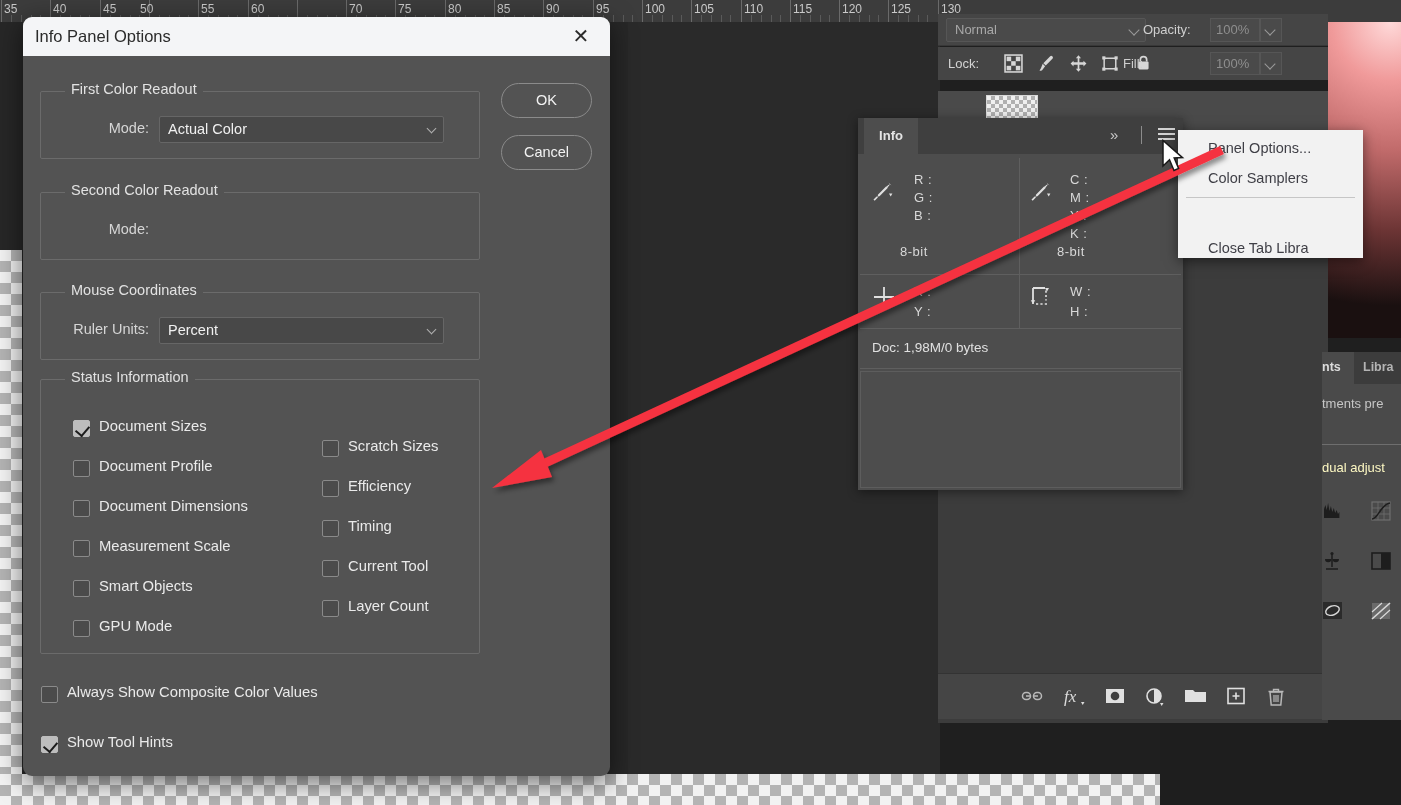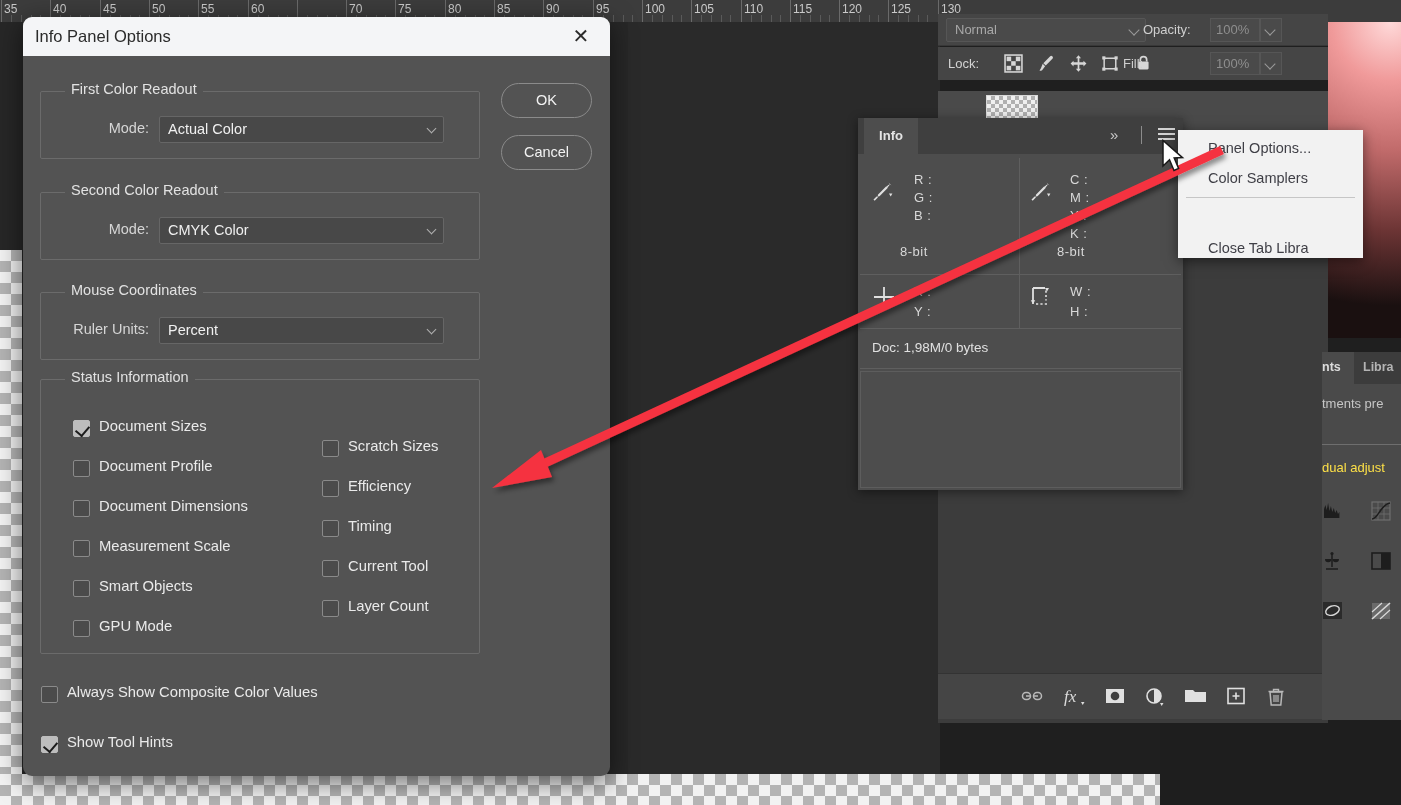--- a/index.html
+++ b/index.html
@@ -159,21 +159,21 @@
     position: absolute; left: 38px; top: 0; height: 32px; width: 44px;
     color: #b4b4b4; font-size: 12.5px; font-weight: bold;
     padding: 8px 0 0 3px; overflow: hidden; white-space: nowrap;
   }
   .adj-text1 {
     position: absolute; left: 0; top: 44px; font-size: 13px; color: #c6c6c6;
     white-space: nowrap;
   }
   .adj-hr { position: absolute; left: 0; top: 92px; width: 79px; height: 1px; background: #6e6e6e; }
   .adj-text2 {
-    position: absolute; left: 0; top: 108px; font-size: 13px; color: #fde047;
+    position: absolute; left: 0; top: 108px; font-size: 13px; color: #fef9c3;
     white-space: nowrap;
   }
   .adj-ico { position: absolute; color: #d2d2d2; font-size: 16px; }
 
   
   .info-panel {
     position: absolute; left: 858px; top: 118px; width: 325px; height: 372px;
     background: #4d4d4d; box-shadow: 0 2px 10px rgba(0,0,0,.45);
   }
   .info-tabbar {
@@ -320,21 +320,21 @@
       <div class="ruler-minor" style="left: 70px;"></div>
       <div class="ruler-minor" style="left: 80px;"></div>
       <div class="ruler-minor" style="left: 89px;"></div>
       <div class="ruler-tick" style="left: 100px;"></div>
       <div class="ruler-label" style="left: 100px;">45</div>
       <div class="ruler-minor" style="left: 110px;"></div>
       <div class="ruler-minor" style="left: 120px;"></div>
       <div class="ruler-minor" style="left: 130px;"></div>
       <div class="ruler-minor" style="left: 139px;"></div>
       <div class="ruler-tick" style="left: 149px;"></div>
-      <div class="ruler-label" style="left: 149px;">50</div>
+      <div class="ruler-label" style="left: 137px;">50</div>
       <div class="ruler-minor" style="left: 159px;"></div>
       <div class="ruler-minor" style="left: 169px;"></div>
       <div class="ruler-minor" style="left: 179px;"></div>
       <div class="ruler-minor" style="left: 188px;"></div>
       <div class="ruler-tick" style="left: 198px;"></div>
       <div class="ruler-label" style="left: 198px;">55</div>
       <div class="ruler-minor" style="left: 208px;"></div>
       <div class="ruler-minor" style="left: 218px;"></div>
       <div class="ruler-minor" style="left: 228px;"></div>
       <div class="ruler-minor" style="left: 237px;"></div>
@@ -674,24 +674,20 @@
     <div class="field-label" style="left:-2px; top:28px; width:110px">Mode:</div>
     <div class="select" style="left:118px; top:24px; width:285px">
       <span>Actual Color</span>
       <span class="chev"></span>
     </div>
   </div>
 
   <div class="group" style="left:17px; top:175px; width:440px; height:68px">
     <div class="group-legend">Second Color Readout</div>
     <div class="field-label" style="left:-2px; top:28px; width:110px">Mode:</div>
-    <div class="select" style="left:118px; top:24px; width:285px">
-      <span>CMYK Color</span>
-      <span class="chev"></span>
-    </div>
   </div>
 
   <div class="group" style="left:17px; top:275px; width:440px; height:68px">
     <div class="group-legend">Mouse Coordinates</div>
     <div class="field-label" style="left:-2px; top:28px; width:110px">Ruler Units:</div>
     <div class="select" style="left:118px; top:24px; width:285px">
       <span>Percent</span>
       <span class="chev"></span>
     </div>
   </div>

